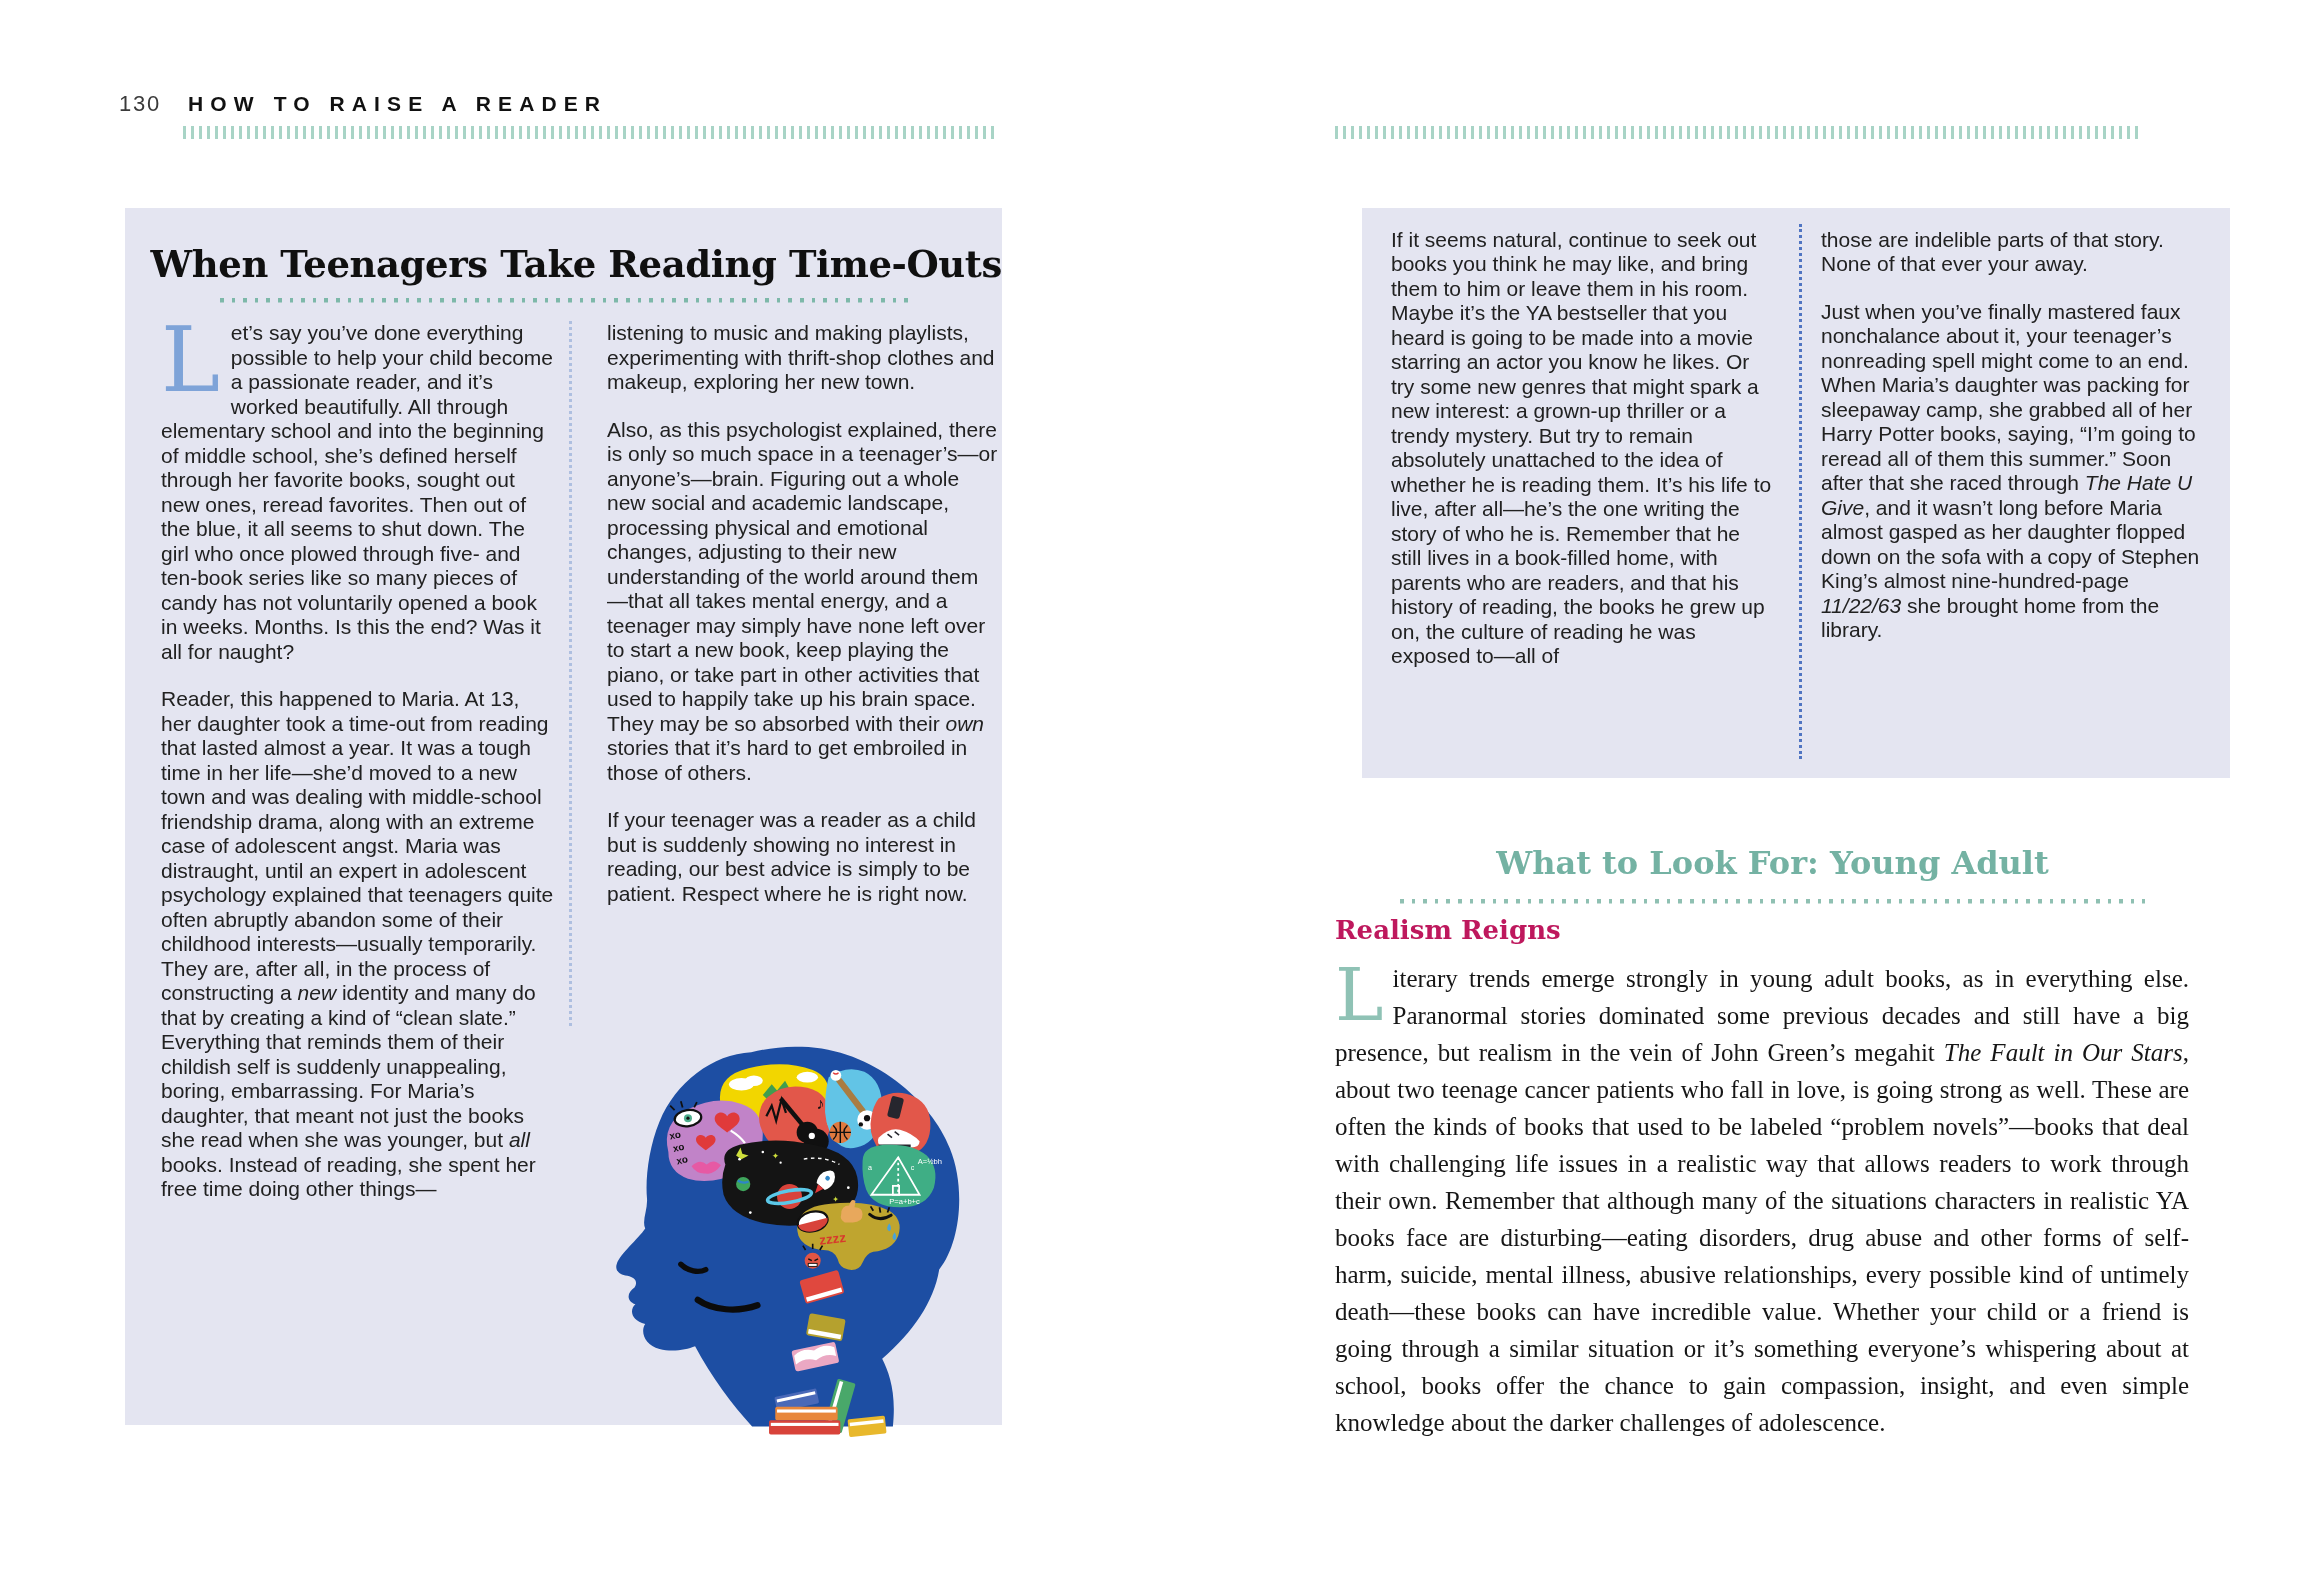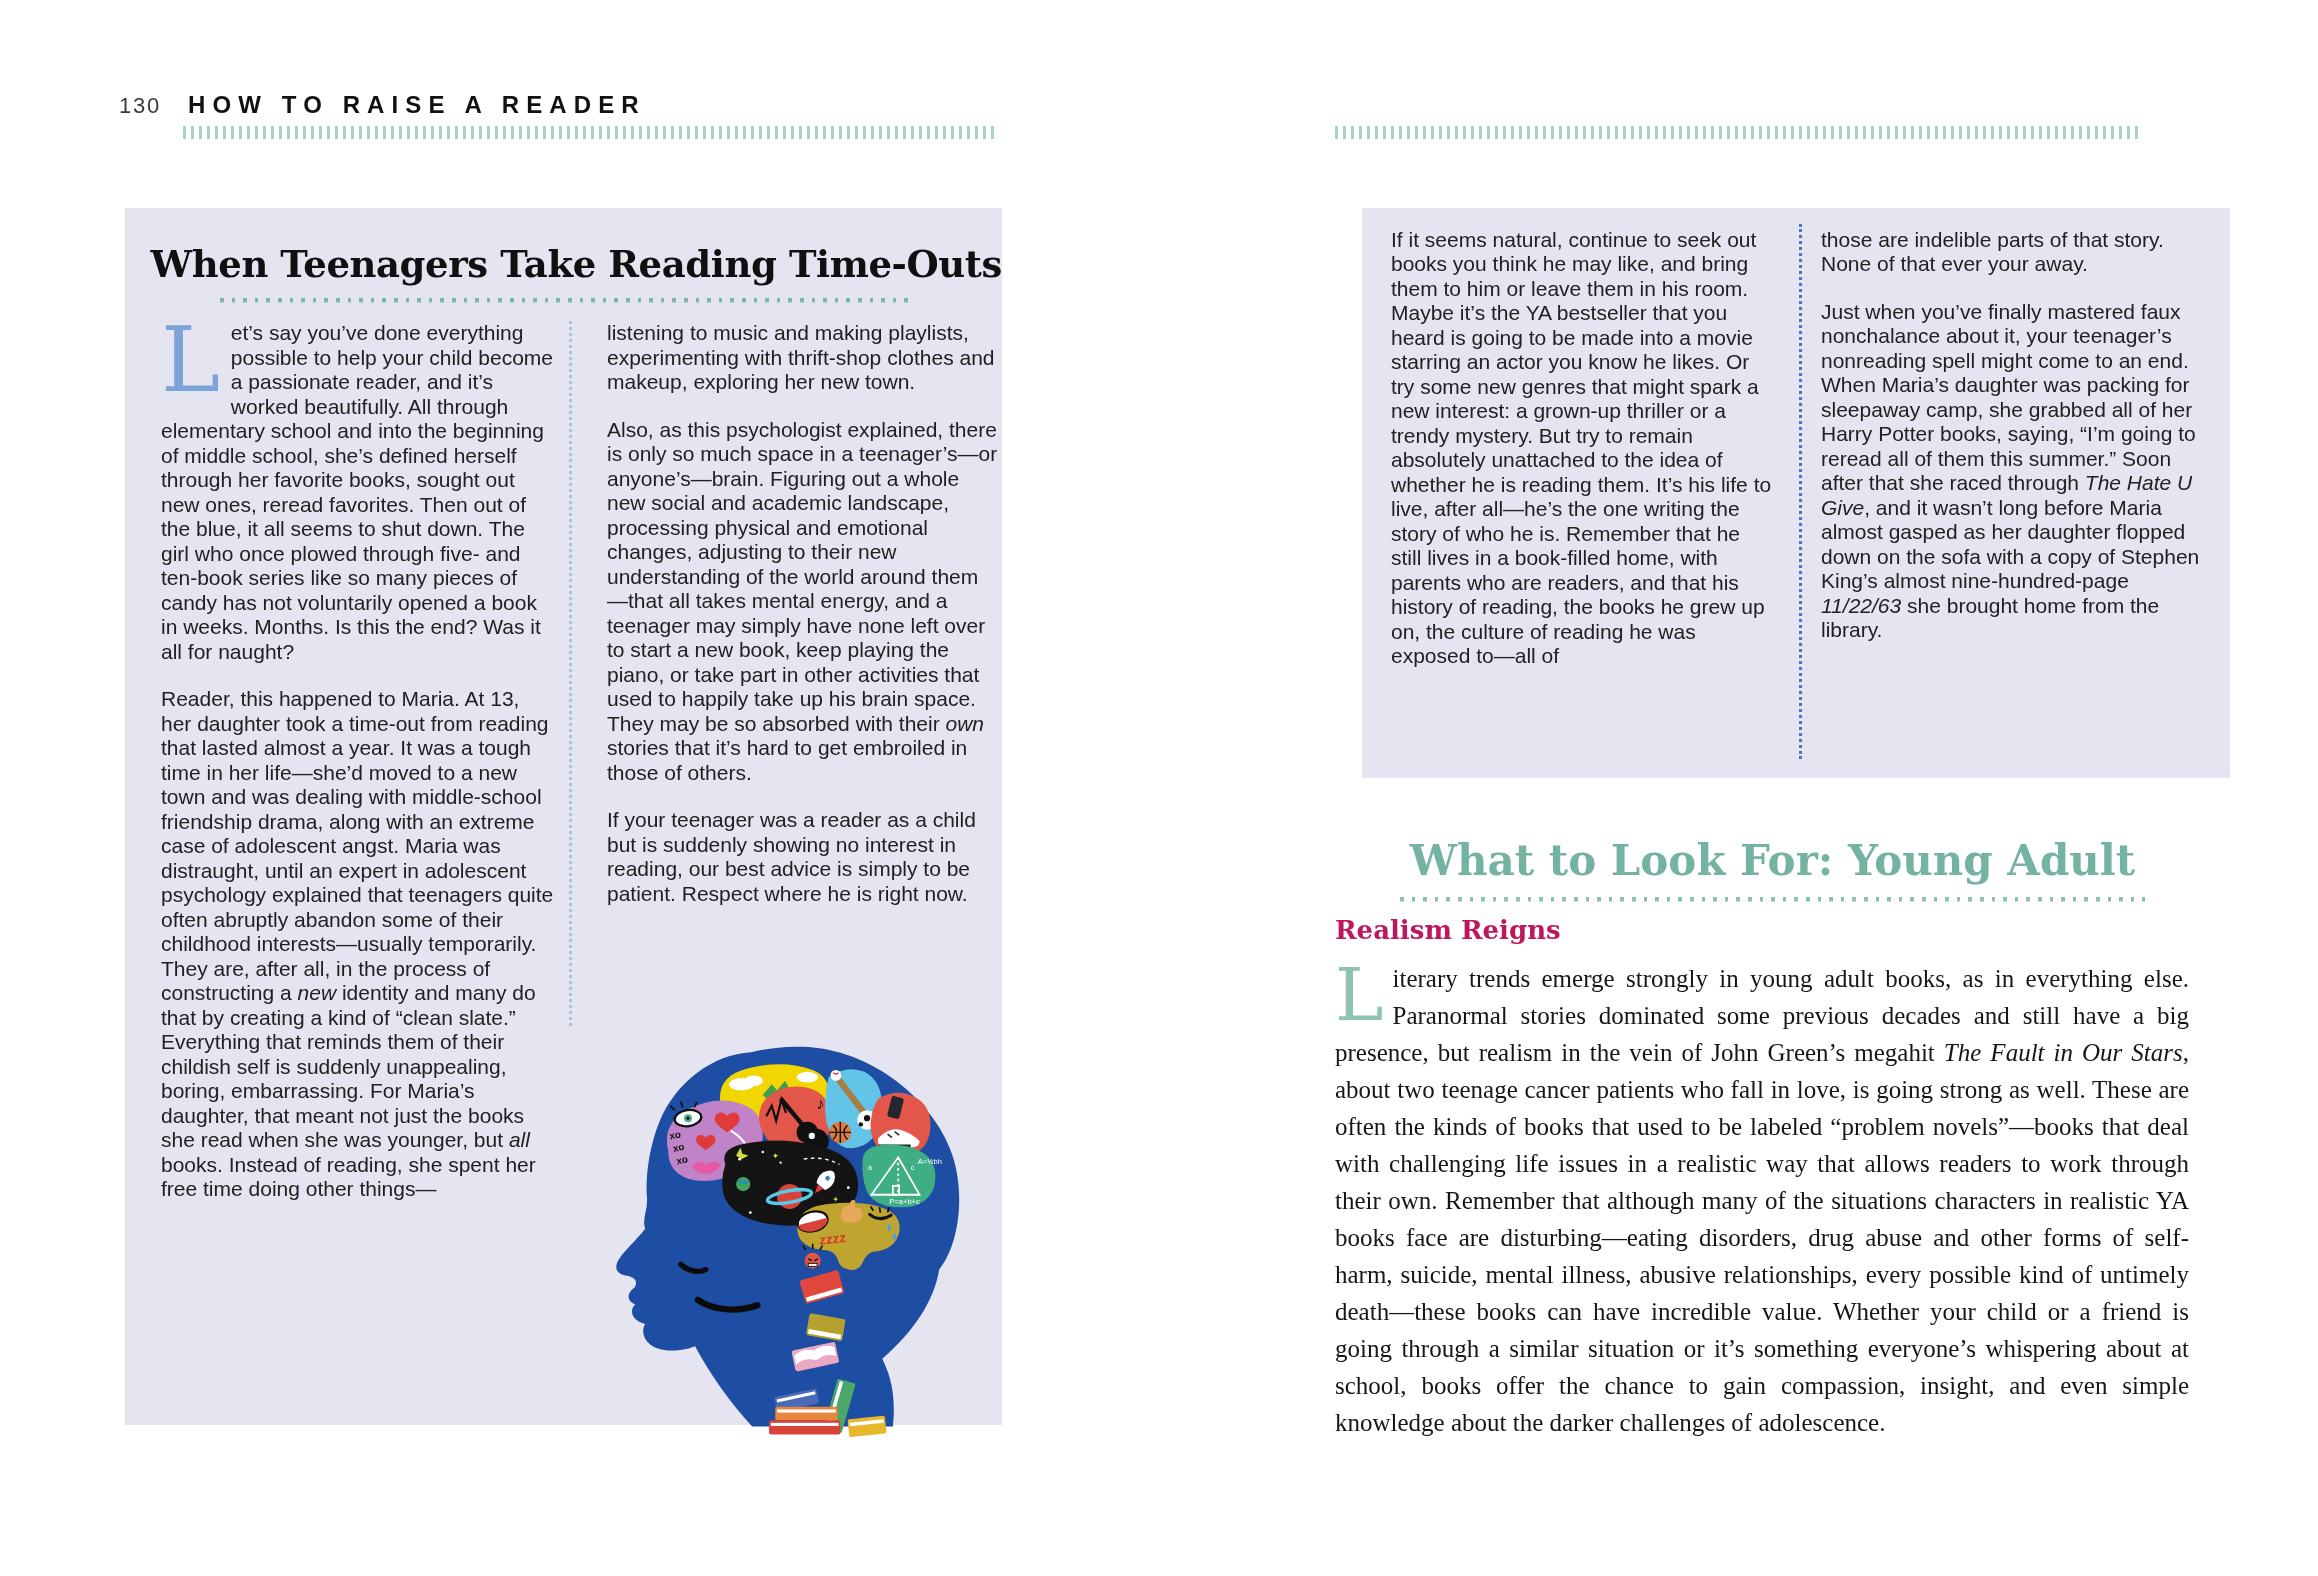--- a/index.html
+++ b/index.html
@@ -2,21 +2,21 @@
 <html style="font-size:14.3px"><head>
 <meta charset="utf-8">
 <style>
   html,body{margin:0;padding:0;}
   body{width:2319px;height:1577px;background:#ffffff;font-family:"Liberation Sans",sans-serif;color:#1e1e1e;}
   #canvas{position:relative;width:2230px;height:1577px;background:#ffffff;overflow:hidden;}
 
   
   .runhead{position:absolute;top:91px;display:flex;align-items:baseline;gap:27px;}
   .runhead .pnum{font-size:22px;font-weight:400;color:#3a3a3a;letter-spacing:1.8px;}
-  .runhead .rtitle{font-size:24px;font-weight:700;letter-spacing:7.1px;color:#111;}
+  .runhead .rtitle{font-size:21px;font-weight:700;letter-spacing:7.1px;color:#111;}
   .rh-left{left:119px;}
   .rh-right{left:1335px;width:868px;justify-content:flex-end;}
 
   .tickline{position:absolute;top:126px;height:13.4px;
     background-image:repeating-linear-gradient(to right,#a8d4c6 0,#a8d4c6 2.7px,transparent 2.7px,transparent 8px);}
   .tick-left{left:183px;width:816px;}
   .tick-right{left:1335px;width:805px;}
 
   
   .lavbox{position:absolute;background:#e4e5f1;}
@@ -40,21 +40,21 @@
   .vdots{position:absolute;width:0;border-left:3.6px dotted #aebfe0;}
   .vd-left{left:444px;top:113px;height:705px;}
   .vd-right{left:437px;top:16px;height:535px;border-left-color:#4f74c2;}
 
   .dropcap-sans{float:left;font-family:"DejaVu Serif","Liberation Serif",serif;color:#7ea3d8;
     font-size:89px;line-height:70px;padding:3.6px 10.7px 0 0;font-weight:400;}
   .it{font-style:italic;}
 
   
   .ya-head{position:absolute;left:1335px;top:828px;width:875px;text-align:center;}
-  .ya-head h2{margin:8px;font-family:"DejaVu Serif","Liberation Serif",serif;font-weight:700;font-size:42px;color:#74b2a3;}
+  .ya-head h2{margin:16px;font-family:"DejaVu Serif","Liberation Serif",serif;font-weight:700;font-size:32px;color:#74b2a3;}
   .dotrule.ya-rule{width:745px;background-image:repeating-linear-gradient(to right,#8fc0b2 0,#8fc0b2 3.6px,transparent 3.6px,transparent 11.6px);}
   .realism{position:absolute;left:1335px;top:915px;font-family:"DejaVu Serif","Liberation Serif",serif;font-weight:700;font-size:26px;color:#be185d;}
   .ya-para{position:absolute;left:1335px;top:960px;width:854px;font-family:"Liberation Serif",serif;
     font-size:25px;line-height:37px;text-align:justify;color:#161616;}
   .dropcap-serif{float:left;font-family:"DejaVu Serif","Liberation Serif",serif;color:#8fc2b5;
     font-size:73px;line-height:59px;padding:5.4px 9px 0 0;}
 
   
   .illo{position:absolute;left:606px;top:1045px;width:392px;height:410px;z-index:3;}
 </style>

